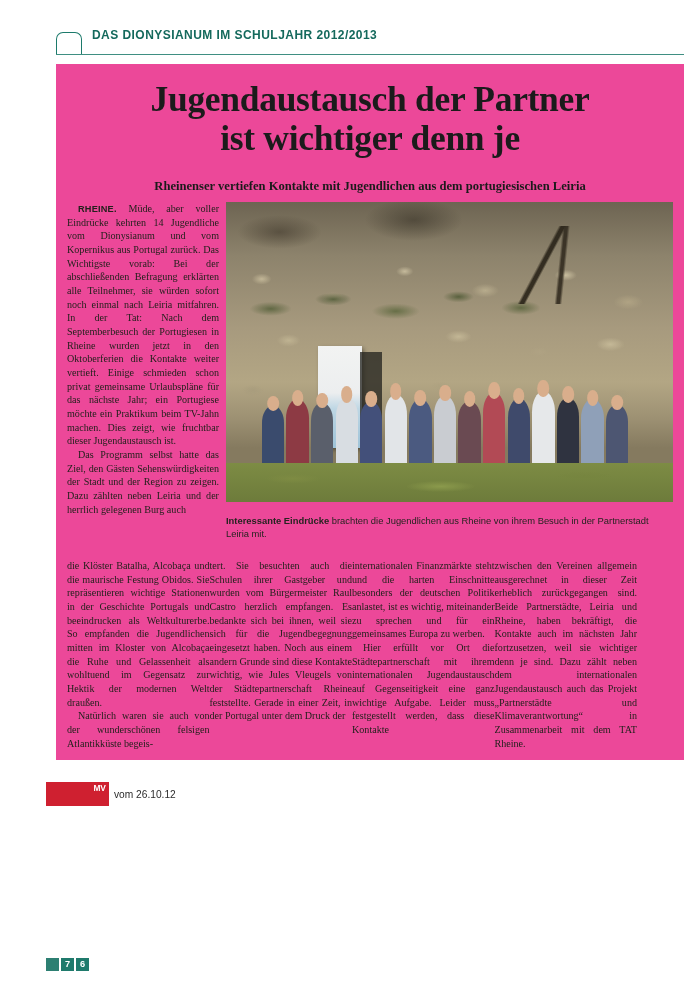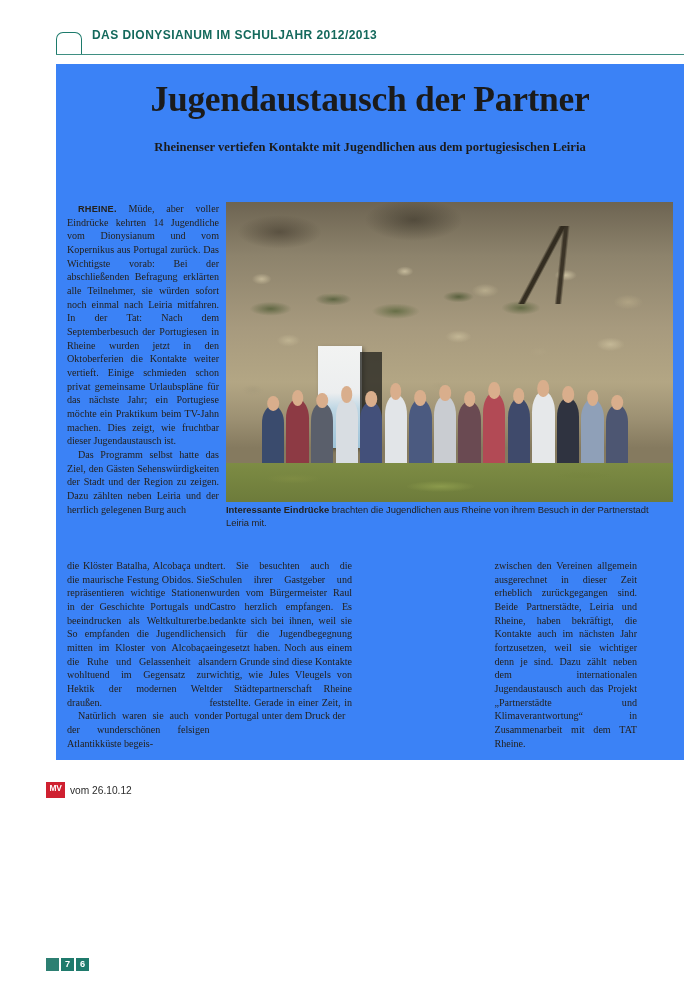--- a/index.html
+++ b/index.html
@@ -63,21 +63,21 @@
     background: #3f8f82;
   }
 
   
   #article-panel {
     position: absolute;
     left: 56px;
     top: 64px;
     width: 628px;
     height: 696px;
-    background: #3b82f6;
+    background: #ec4899;
   }
 
   
   .headline {
     margin: 0;
     padding: 16px 30px 0 30px;
     text-align: center;
     font-family: "Liberation Serif", serif;
     font-weight: bold;
     font-size: 35.5px;
@@ -244,21 +244,21 @@
     height: 13%;
     background:
       radial-gradient(ellipse 40px 7px at 15% 40%, #7e8b43, transparent 70%),
       radial-gradient(ellipse 50px 8px at 48% 60%, #8b9a4c, transparent 70%),
       radial-gradient(ellipse 44px 7px at 80% 35%, #76853f, transparent 70%),
       linear-gradient(180deg, #7d8c44 0%, #6d7b3b 100%);
   }
 
   .caption {
     width: 447px;
-    margin-top: 2px;
+    margin-top: 13px;
     font-family: "Liberation Sans", sans-serif;
     font-size: 9.4px;
     line-height: 1.33;
     color: #262320;
   }
   .caption b { font-weight: bold; }
 
   
   .body-cols {
     position: absolute;
@@ -283,29 +283,30 @@
   #source-line {
     position: absolute;
     left: 46px;
     top: 782px;
     display: flex;
     align-items: center;
     gap: 5px;
   }
   .mv-logo {
     width: 19px;
-    height: 16px;
+    height: 24px;
     background: #cf2030;
     color: #ffffff;
     font-family: "Liberation Sans", sans-serif;
     font-weight: bold;
     font-size: 8.4px;
     line-height: 12px;
     text-align: center;
     letter-spacing: -0.2px;
+    padding-left: 44px;
   }
   .source-text {
     font-family: "Liberation Sans", sans-serif;
     font-size: 10.2px;
     color: #2b2b2b;
   }
 
   
   #footer {
     position: absolute;
@@ -334,20 +335,21 @@
 <div id="running-header">
   <div class="bracket"></div>
   <div class="header-title">DAS DIONYSIANUM IM SCHULJAHR 2012/2013</div>
   <div class="header-rule"></div>
 </div>
 
 <div id="article-panel">
 
   <h1 class="headline">
     <span>Jugendaustausch der Partner</span>
+    <span class="line2">ist wichtiger denn je</span>
   </h1>
 
   <p class="subhead">Rheinenser vertiefen Kontakte mit Jugendlichen aus dem portugiesischen Leiria</p>
 
   <div class="top-region">
 
     <div class="lead-col">
       <p class="first"><span class="dateline">RHEINE.</span><span> Müde, aber voller Eindrücke kehrten 14 Jugendliche vom Dionysianum und vom Kopernikus aus Portugal zurück. Das Wichtigste vorab: Bei der abschließenden Befragung erklärten alle Teilnehmer, sie würden sofort noch einmal nach Leiria mitfahren. In der Tat: Nach dem Septemberbesuch der Portugiesen in Rheine wurden jetzt in den Oktoberferien die Kontakte weiter vertieft. Einige schmieden schon privat gemeinsame Urlaubspläne für das nächste Jahr; ein Portugiese möchte ein Praktikum beim TV-Jahn machen. Dies zeigt, wie fruchtbar dieser Jugendaustausch ist.</span></p>
       <p>Das Programm selbst hatte das Ziel, den Gästen Sehenswürdigkeiten der Stadt und der Region zu zeigen. Dazu zählten neben Leiria und der herrlich gelegenen Burg auch</p>
     </div>
@@ -385,20 +387,22 @@
 
   <div class="body-cols">
     <div class="col">
       <p class="cont">die Klöster Batalha, Alcobaça und die maurische Festung Obidos. Sie repräsentieren wichtige Stationen in der Geschichte Portugals und beeindrucken als Weltkulturerbe. So empfanden die Jugendlichen mitten im Kloster von Alcobaça die Ruhe und Gelassenheit als wohltuend im Gegensatz zur Hektik der modernen Welt draußen.</p>
       <p>Natürlich waren sie auch von der wunderschönen felsigen Atlantikküste begeis-</p>
     </div>
     <div class="col">
       <p class="cont">tert. Sie besuchten auch die Schulen ihrer Gastgeber und wurden vom Bürgermeister Raul Castro herzlich empfangen. Es bedankte sich bei ihnen, weil sie sich für die Jugendbegegnung eingesetzt haben. Noch aus einem andern Grunde sind diese Kontakte wichtig, wie Jules Vleugels von der Städtepartnerschaft Rheine feststellte. Gerade in einer Zeit, in der Portugal unter dem Druck der</p>
     </div>
     <div class="col">
+      <p class="cont">internationalen Finanzmärkte steht und die harten Einschnitte besonders der deutschen Politik anlastet, ist es wichtig, miteinander zu sprechen und für ein gemeinsames Europa zu werben.</p>
+      <p>Hier erfüllt vor Ort die Städtepartnerschaft mit ihrem internationalen Jugendaustausch auf Gegenseitigkeit eine ganz wichtige Aufgabe. Leider muss festgestellt werden, dass diese Kontakte</p>
     </div>
     <div class="col">
       <p class="cont">zwischen den Vereinen allgemein ausgerechnet in dieser Zeit erheblich zurückgegangen sind. Beide Partnerstädte, Leiria und Rheine, haben bekräftigt, die Kontakte auch im nächsten Jahr fortzusetzen, weil sie wichtiger denn je sind. Dazu zählt neben dem internationalen Jugendaustausch auch das Projekt „Partnerstädte und Klimaverantwortung“ in Zusammenarbeit mit dem TAT Rheine.</p>
     </div>
   </div>
 
 </div>
 
 <div id="source-line">
   <div class="mv-logo">MV</div>

